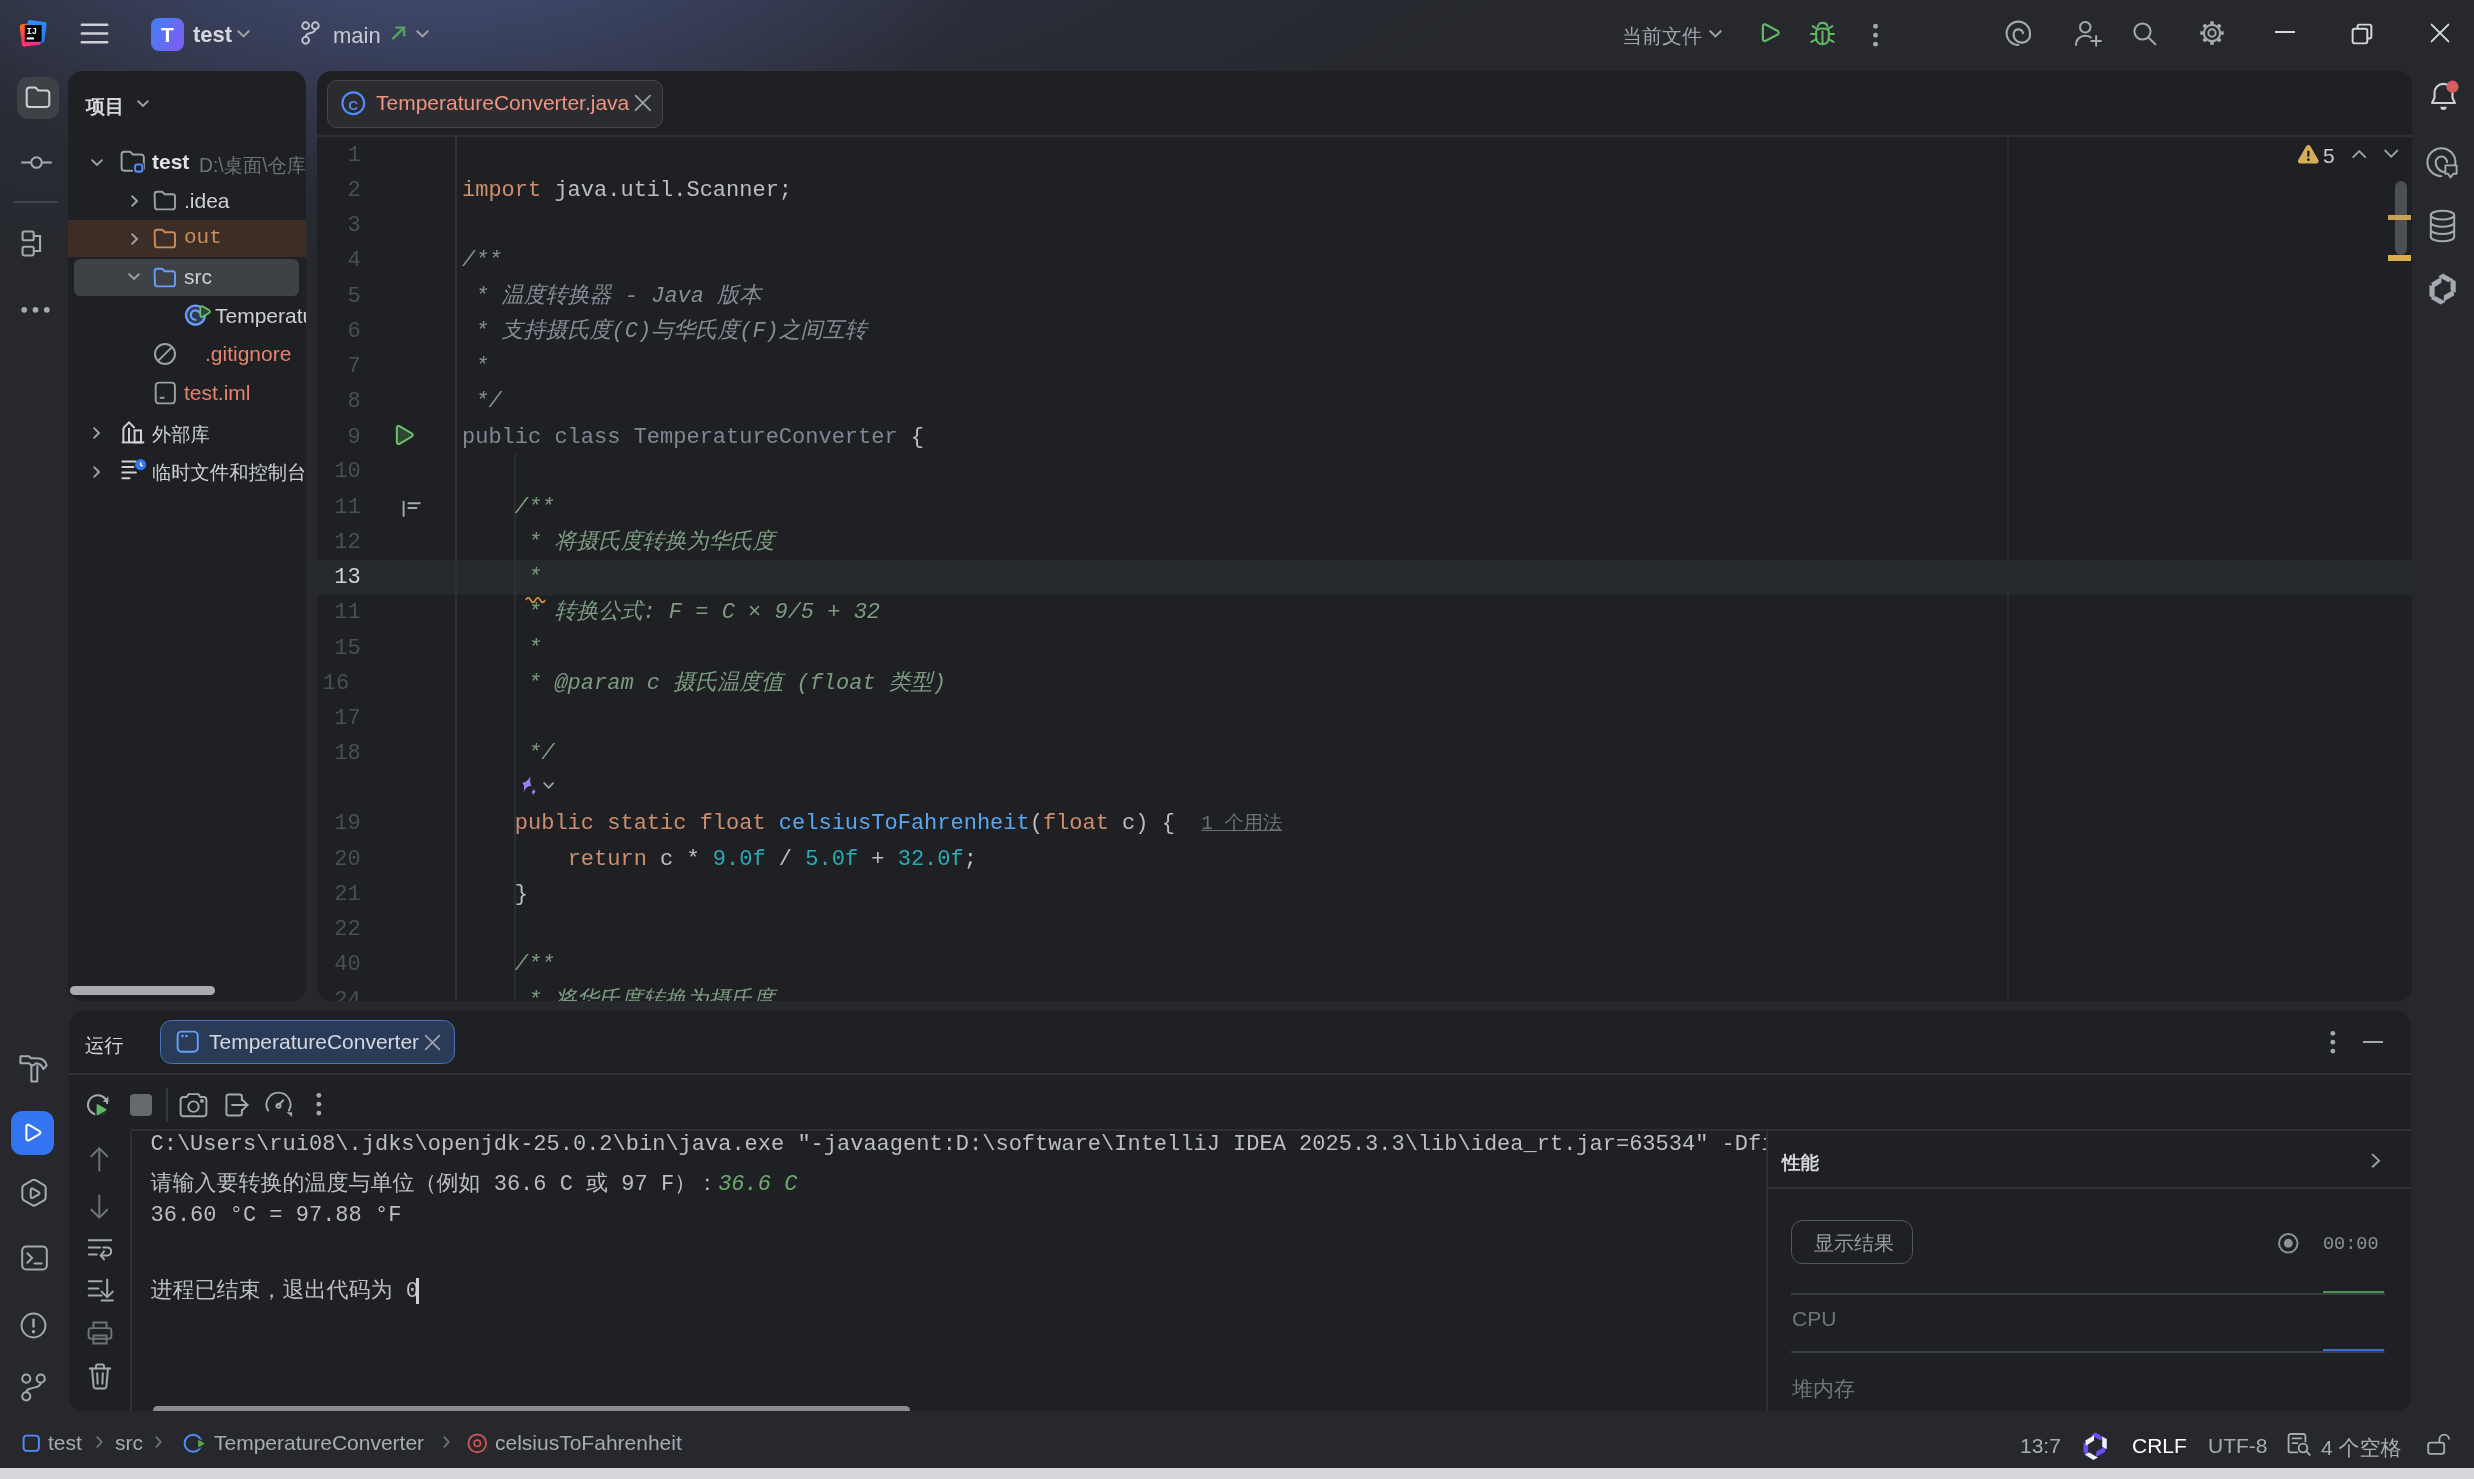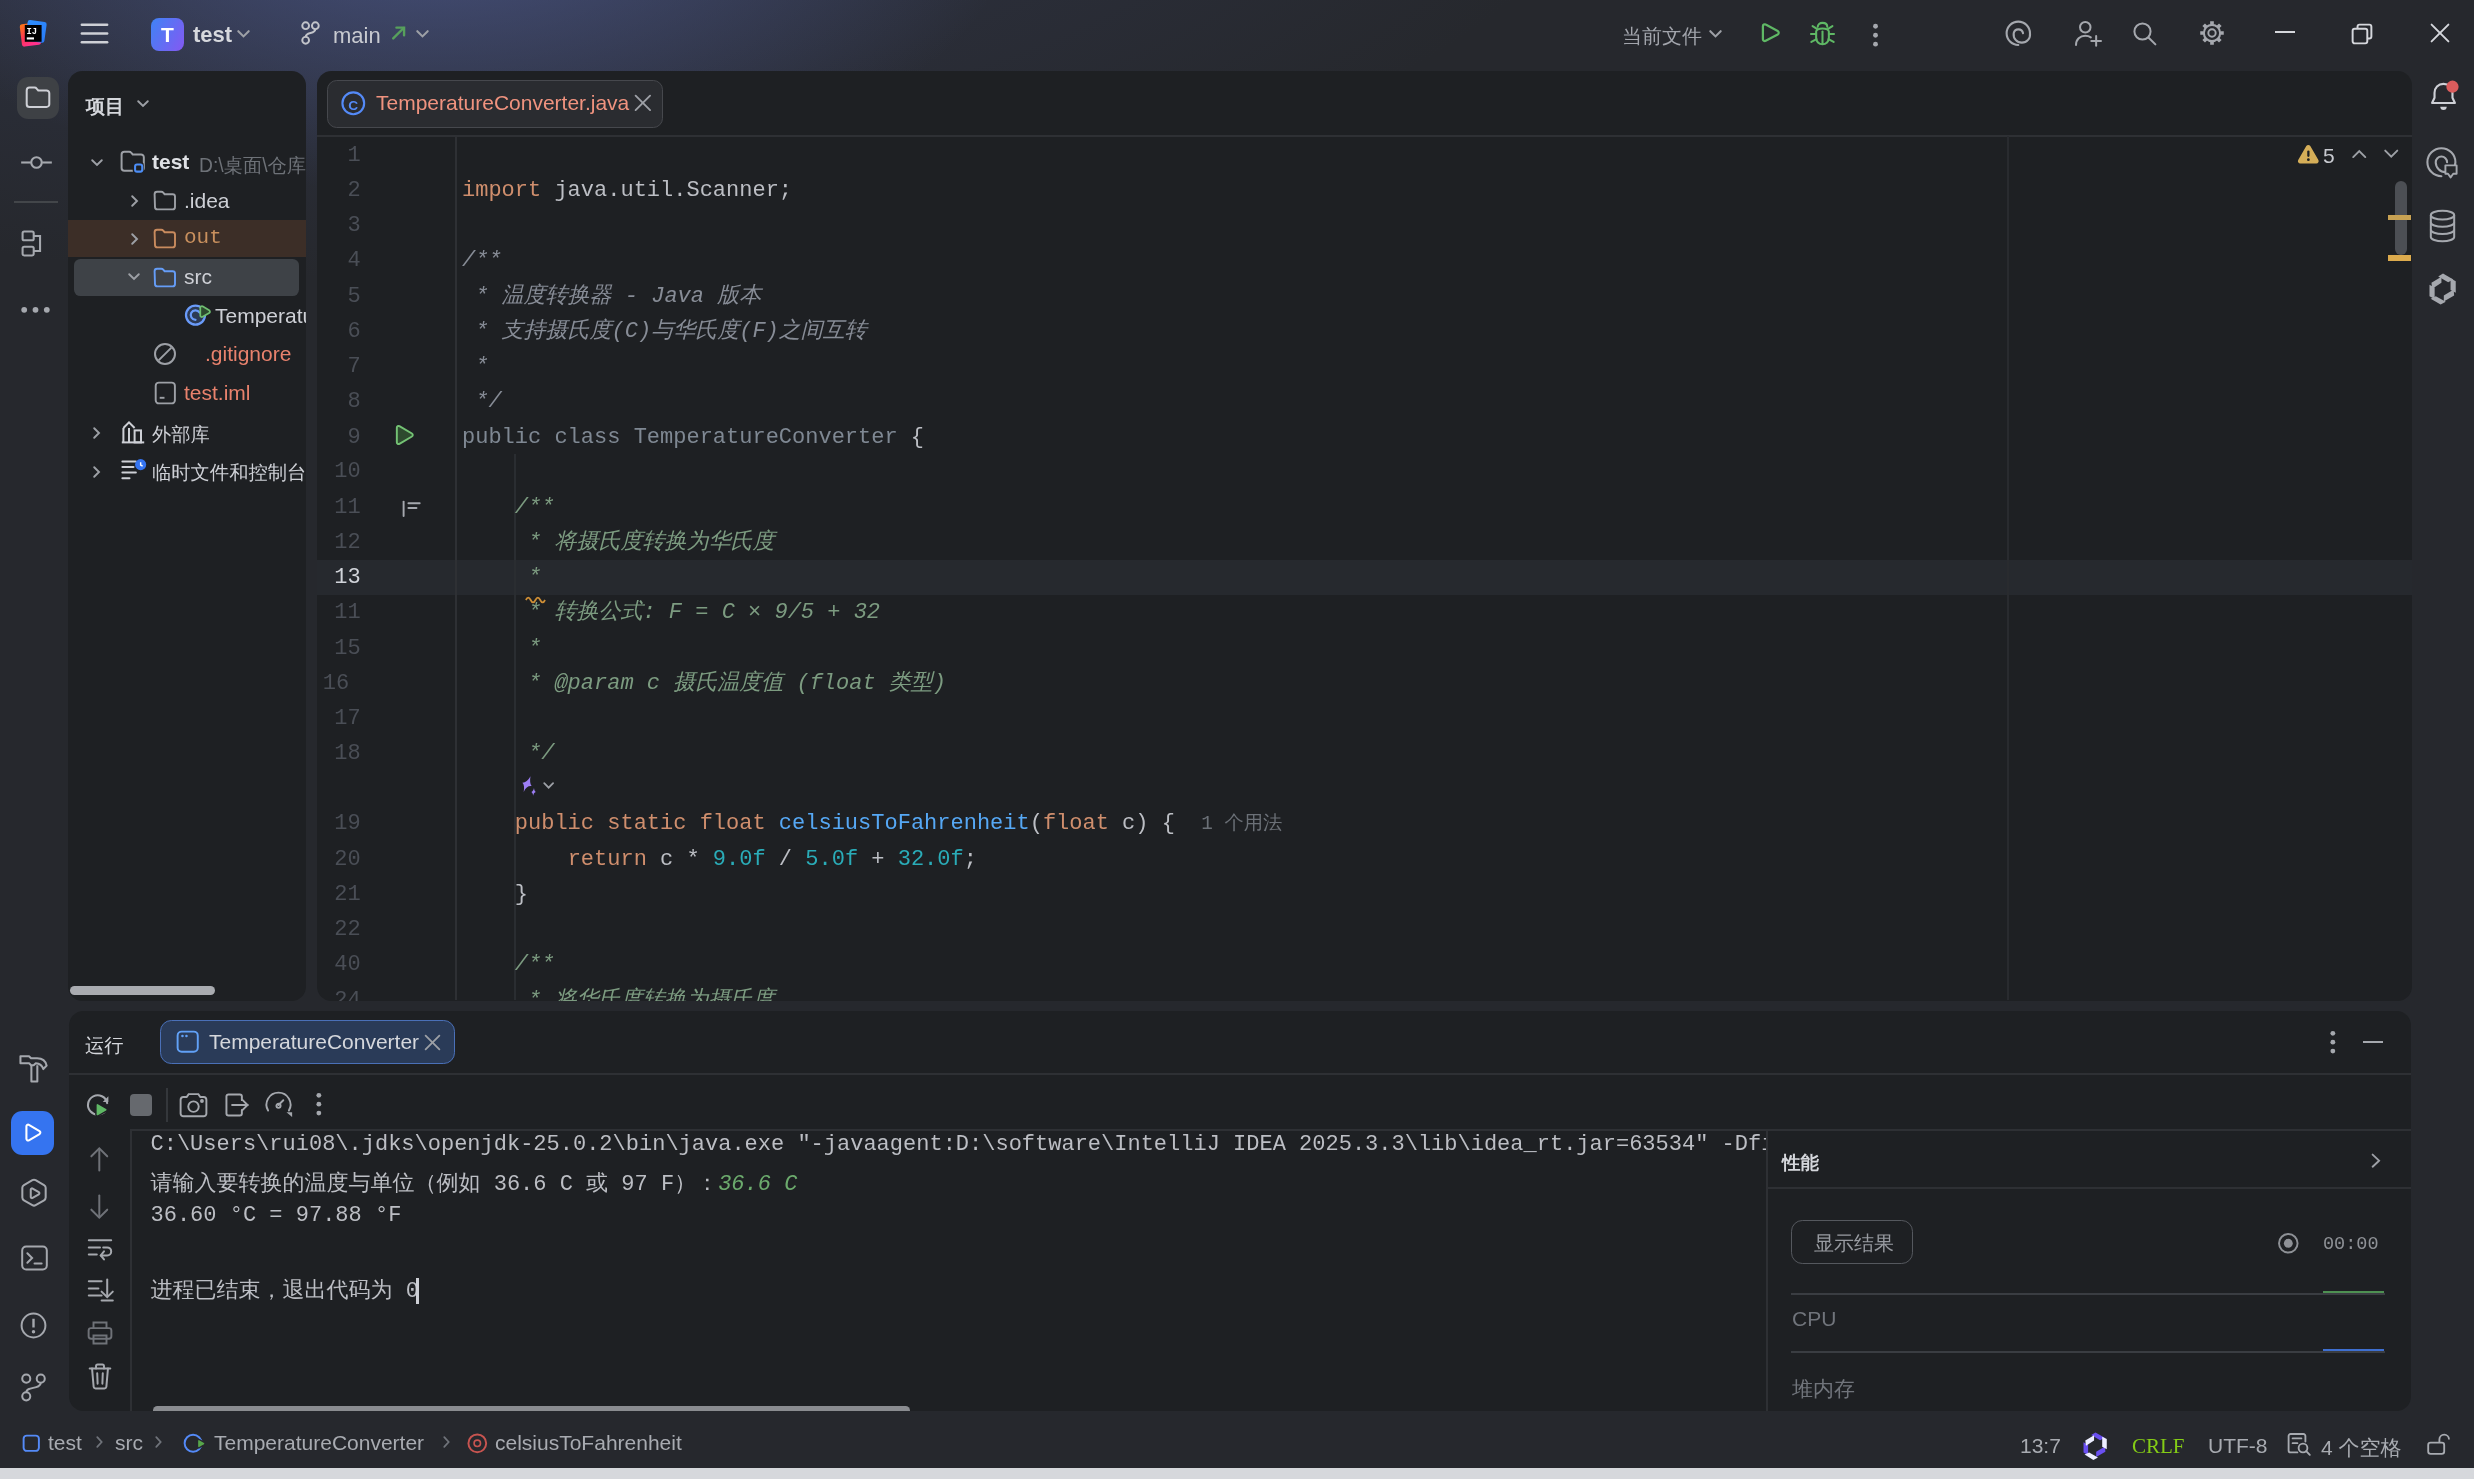--- a/index.html
+++ b/index.html
@@ -429,21 +429,21 @@
   <div class="cl doc1" style="top:278px"> *</div>
   <div class="cl doc1" style="top:313px"> */</div>
   <div class="cl" style="top:349px"><span class="dim">public class TemperatureConverter</span> {</div>
   <div class="cl doc2" style="top:419px">    /**</div>
   <div class="cl doc2" style="top:454px">     * 将摄氏度转换为华氏度</div>
   <div class="cl doc2" style="top:489px">     *</div>
   <div class="cl doc2" style="top:524px">     * 转换公式: F = C × 9/5 + 32</div>
   <div class="cl doc2" style="top:560px">     *</div>
   <div class="cl doc2" style="top:595px">     * @param c 摄氏温度值 (float 类型)</div>
   <div class="cl doc2" style="top:665px">     */</div>
-  <div class="cl" style="top:735px">    <span class="k">public static float</span> <span class="fn">celsiusToFahrenheit</span>(<span class="k">float</span> c) {  <span style="color:#6B7077;font-size:19.3px;">1 个用法</span></div>
+  <div class="cl" style="top:735px">    <span class="k">public static float</span> <span class="fn">celsiusToFahrenheit</span>(<span class="k">float</span> c) {  <span style="color:#6B7077;font-size:19.3px;text-decoration:underline;">1 个用法</span></div>
   <div class="cl" style="top:771px">        <span class="k">return</span> c * <span class="num">9.0f</span> / <span class="num">5.0f</span> + <span class="num">32.0f</span>;</div>
   <div class="cl" style="top:806px">    }</div>
   <div class="cl doc2" style="top:876px">    /**</div>
   <div class="cl doc2" style="top:912px">     * 将华氏度转换为摄氏度</div>
 </div>
 
 <div class="island" style="left:69px;top:1011px;width:2342px;height:400px;">
   <div class="t" style="left:16px;top:21px;font-size:19.3px;font-weight:400;color:#D5D7DC;">运行</div>
 
   <div class="a" style="left:91px;top:8.9px;width:295px;height:44px;border-radius:11.3px;background:#2A3B58;border:1.6px solid #4A70B8;box-sizing:border-box;"></div>
@@ -617,21 +617,21 @@
     <path d="M20 2 33 9.5 26.5 13 14 5.5z"></path>
     <path d="M34 29.5 21 37 21 29.5 33.5 22z"></path>
     <path d="M3 30.5 3 16 9.5 19.5 9.5 34z"></path>
   </g>
   <g fill="#EDEEFF">
     <path d="M36 11.5 36 26 29.5 22.5 29.5 8z"></path>
     <path d="M17 41 4.5 33.5 11 30.5 23.5 37.5z"></path>
     <path d="M5.5 13.5 18 6 18 13.5 6.5 21z"></path>
   </g>
 </svg>
-<div class="t" style="left:2132px;top:1434px;font-size:21px;color:#84cc16;font-family:Liberation Serif, serif;">CRLF</div>
+<div class="t" style="left:2132px;top:1434px;font-size:21px;color:#ffffff;">CRLF</div>
 <div class="t" style="left:2208px;top:1434px;font-size:21px;color:#A8ABB1;">UTF-8</div>
 <svg class="a" style="left:2286px;top:1432px" width="26" height="24" viewBox="0 0 32 30">
   <g fill="none" stroke="#A8ABB1" stroke-width="2.3" stroke-linecap="round">
     <path d="M24 12V5a2.5 2.5 0 0 0-2.5-2.5h-16A2.5 2.5 0 0 0 3 5v18a2.5 2.5 0 0 0 2.5 2.5H14"></path>
     <line x1="8" y1="8" x2="19" y2="8"></line>
       <line x1="8" y1="14" x2="14" y2="14"></line>
     <circle cx="21" cy="20" r="5.5"></circle>
       <line x1="25" y1="24" x2="29.5" y2="28.5"></line>
   </g>
 </svg>

